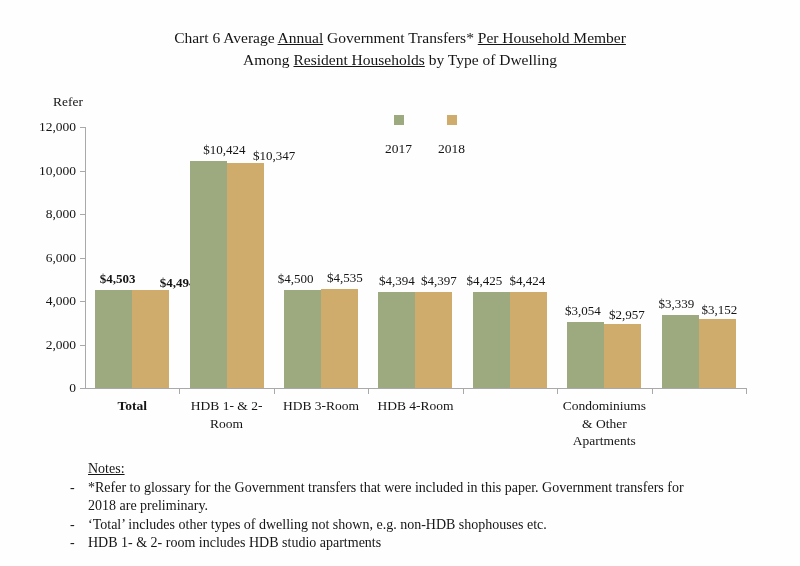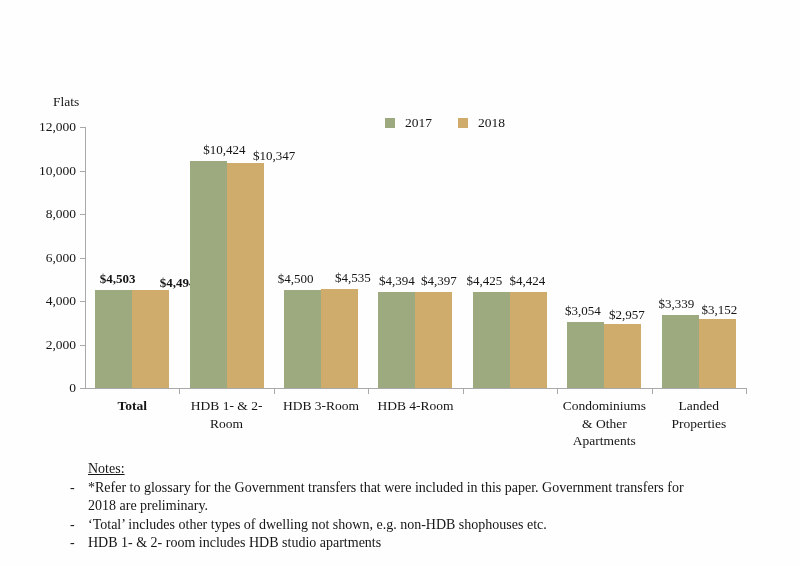--- a/index.html
+++ b/index.html
@@ -8,21 +8,21 @@
     font-family:"Liberation Serif", serif;
     color:#151515;
     position:relative;
     overflow:hidden;
   }
   .page{position:absolute;left:0;top:0;width:800px;height:566px;background:#fefefe;}
   .chart-title{position:absolute;left:0;top:27px;width:800px;text-align:center;
     font-size:15.5px;line-height:21.5px;}
   .ylabel{position:absolute;left:53px;top:94px;font-size:13.5px;}
   .legend{position:absolute;left:385px;top:115px;display:flex;gap:26px;font-size:13.5px;}
-  .legend-item{display:flex;align-items:center;gap:10px;}
+  .legend-item{display:flex;align-items:center;gap:16px;flex-direction:column;}
   .legend-swatch{width:10px;height:10px;display:inline-block;}
   .plot{position:absolute;left:85px;top:127px;width:661px;height:261px;
     border-left:1px solid #a9a9a9;border-bottom:1px solid #a9a9a9;}
   .ytick-label{position:absolute;width:66px;text-align:right;font-size:13.5px;line-height:16px;}
   .ytick-mark{position:absolute;height:1px;width:5px;background:#a9a9a9;}
   .xtick-mark{position:absolute;width:1px;height:5px;background:#a9a9a9;}
   .bar-group{position:absolute;}
   .bar{position:absolute;bottom:0;}
   .value-label{position:absolute;font-size:13px;white-space:nowrap;transform:translateX(-50%);}
   .category-label{position:absolute;width:96px;left:50%;margin-left:-48px;text-align:center;
@@ -30,22 +30,26 @@
   .notes{position:absolute;left:68px;top:460px;width:700px;font-size:14px;line-height:18.5px;}
   .notes-heading{margin-left:20px;text-decoration:underline;}
   .note-item{position:relative;padding-left:20px;}
   .note-dash{position:absolute;left:2px;top:0;}
 </style>
 </head>
 <body>
 
 <div class="page">
 
+  <div class="chart-title">
+    <div><span>Chart 6 Average </span><span style="text-decoration: underline;">Annual</span><span> Government Transfers* </span><span style="text-decoration: underline;">Per Household Member</span></div>
+    <div><span>Among </span><span style="text-decoration: underline;">Resident Households</span><span> by Type of Dwelling</span></div>
+  </div>
 
-  <div class="ylabel">Flats</div>
+  <div class="ylabel">Refer</div>
 
   <div class="legend">
       <div class="legend-item">
         <div class="legend-swatch" style="background: rgb(157, 169, 126);"></div>
         <div>2017</div>
       </div>
       <div class="legend-item">
         <div class="legend-swatch" style="background: rgb(207, 172, 107);"></div>
         <div>2018</div>
       </div>
@@ -88,21 +92,21 @@
           <div class="bar" style="width: 37px; height: 226.722px; background: rgb(157, 169, 126); left: 10.2143px;"></div>
           <div class="value-label" style="left: 45px; bottom: 229.722px;">$10,424</div>
           <div class="bar" style="width: 37px; height: 225.047px; background: rgb(207, 172, 107); left: 47.2143px;"></div>
           <div class="value-label" style="left: 94.7143px; bottom: 224.047px;">$10,347</div>
           <div class="category-label" style="top: 270px;">HDB 1- &amp; 2- Room</div>
         </div>
         <div class="bar-group" style="left: 273.857px; top: 127px; width: 94.4286px; height: 261px;">
           <div class="bar" style="width: 37px; height: 97.875px; background: rgb(157, 169, 126); left: 10.2143px;"></div>
           <div class="value-label" style="left: 21.7143px; bottom: 100.875px;">$4,500</div>
           <div class="bar" style="width: 37px; height: 98.6363px; background: rgb(207, 172, 107); left: 47.2143px;"></div>
-          <div class="value-label" style="left: 79px; bottom: 101.636px;">$4,535</div>
+          <div class="value-label" style="left: 71px; bottom: 101.636px;">$4,535</div>
           <div class="category-label" style="top: 270px;">HDB 3-Room</div>
         </div>
         <div class="bar-group" style="left: 368.286px; top: 127px; width: 94.4286px; height: 261px;">
           <div class="bar" style="width: 37px; height: 95.5695px; background: rgb(157, 169, 126); left: 10.2143px;"></div>
           <div class="value-label" style="left: 28.7143px; bottom: 98.5695px;">$4,394</div>
           <div class="bar" style="width: 37px; height: 95.6347px; background: rgb(207, 172, 107); left: 47.2143px;"></div>
           <div class="value-label" style="left: 70.7143px; bottom: 98.6347px;">$4,397</div>
           <div class="category-label" style="top: 270px;">HDB 4-Room</div>
         </div>
         <div class="bar-group" style="left: 462.714px; top: 127px; width: 94.4286px; height: 261px;">
@@ -116,21 +120,20 @@
           <div class="value-label" style="left: 25.7143px; bottom: 69.4245px;">$3,054</div>
           <div class="bar" style="width: 37px; height: 64.3148px; background: rgb(207, 172, 107); left: 47.2143px;"></div>
           <div class="value-label" style="left: 69.7143px; bottom: 65.3148px;">$2,957</div>
           <div class="category-label" style="top: 270px;">Condominiums &amp; Other Apartments</div>
         </div>
         <div class="bar-group" style="left: 651.571px; top: 127px; width: 94.4286px; height: 261px;">
           <div class="bar" style="width: 37px; height: 72.6232px; background: rgb(157, 169, 126); left: 10.2143px;"></div>
           <div class="value-label" style="left: 24.7143px; bottom: 75.6232px;">$3,339</div>
           <div class="bar" style="width: 37px; height: 68.556px; background: rgb(207, 172, 107); left: 47.2143px;"></div>
           <div class="value-label" style="left: 67.7143px; bottom: 69.556px;">$3,152</div>
-          <div class="category-label" style="top: 270px;">Landed Properties</div>
         </div>
       </div>
   </div>
 
   <div class="notes">
     <div class="notes-heading">Notes:</div>
     <div id="notes-list">
         <div class="note-item">
           <div class="note-dash">-</div>
           <div>*Refer to glossary for the Government transfers that were included in this paper. Government transfers for</div>

